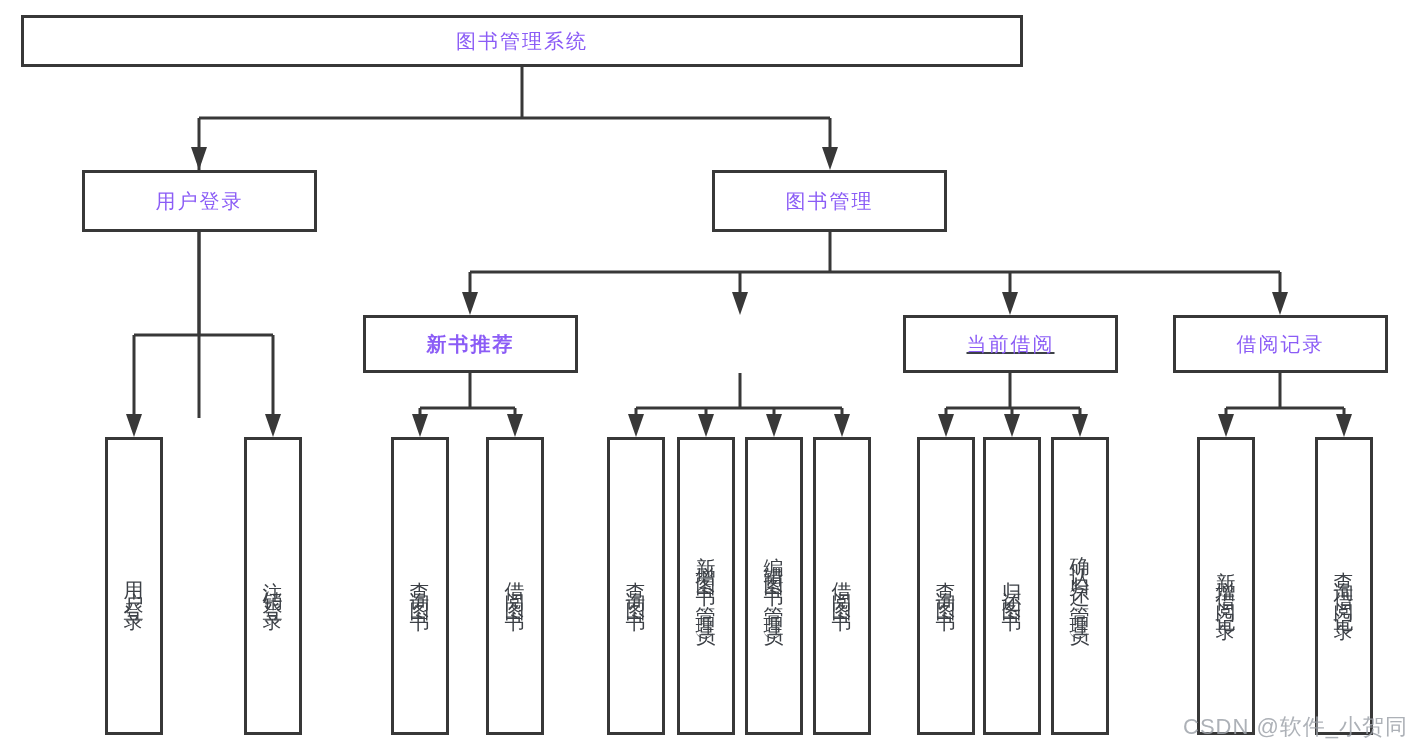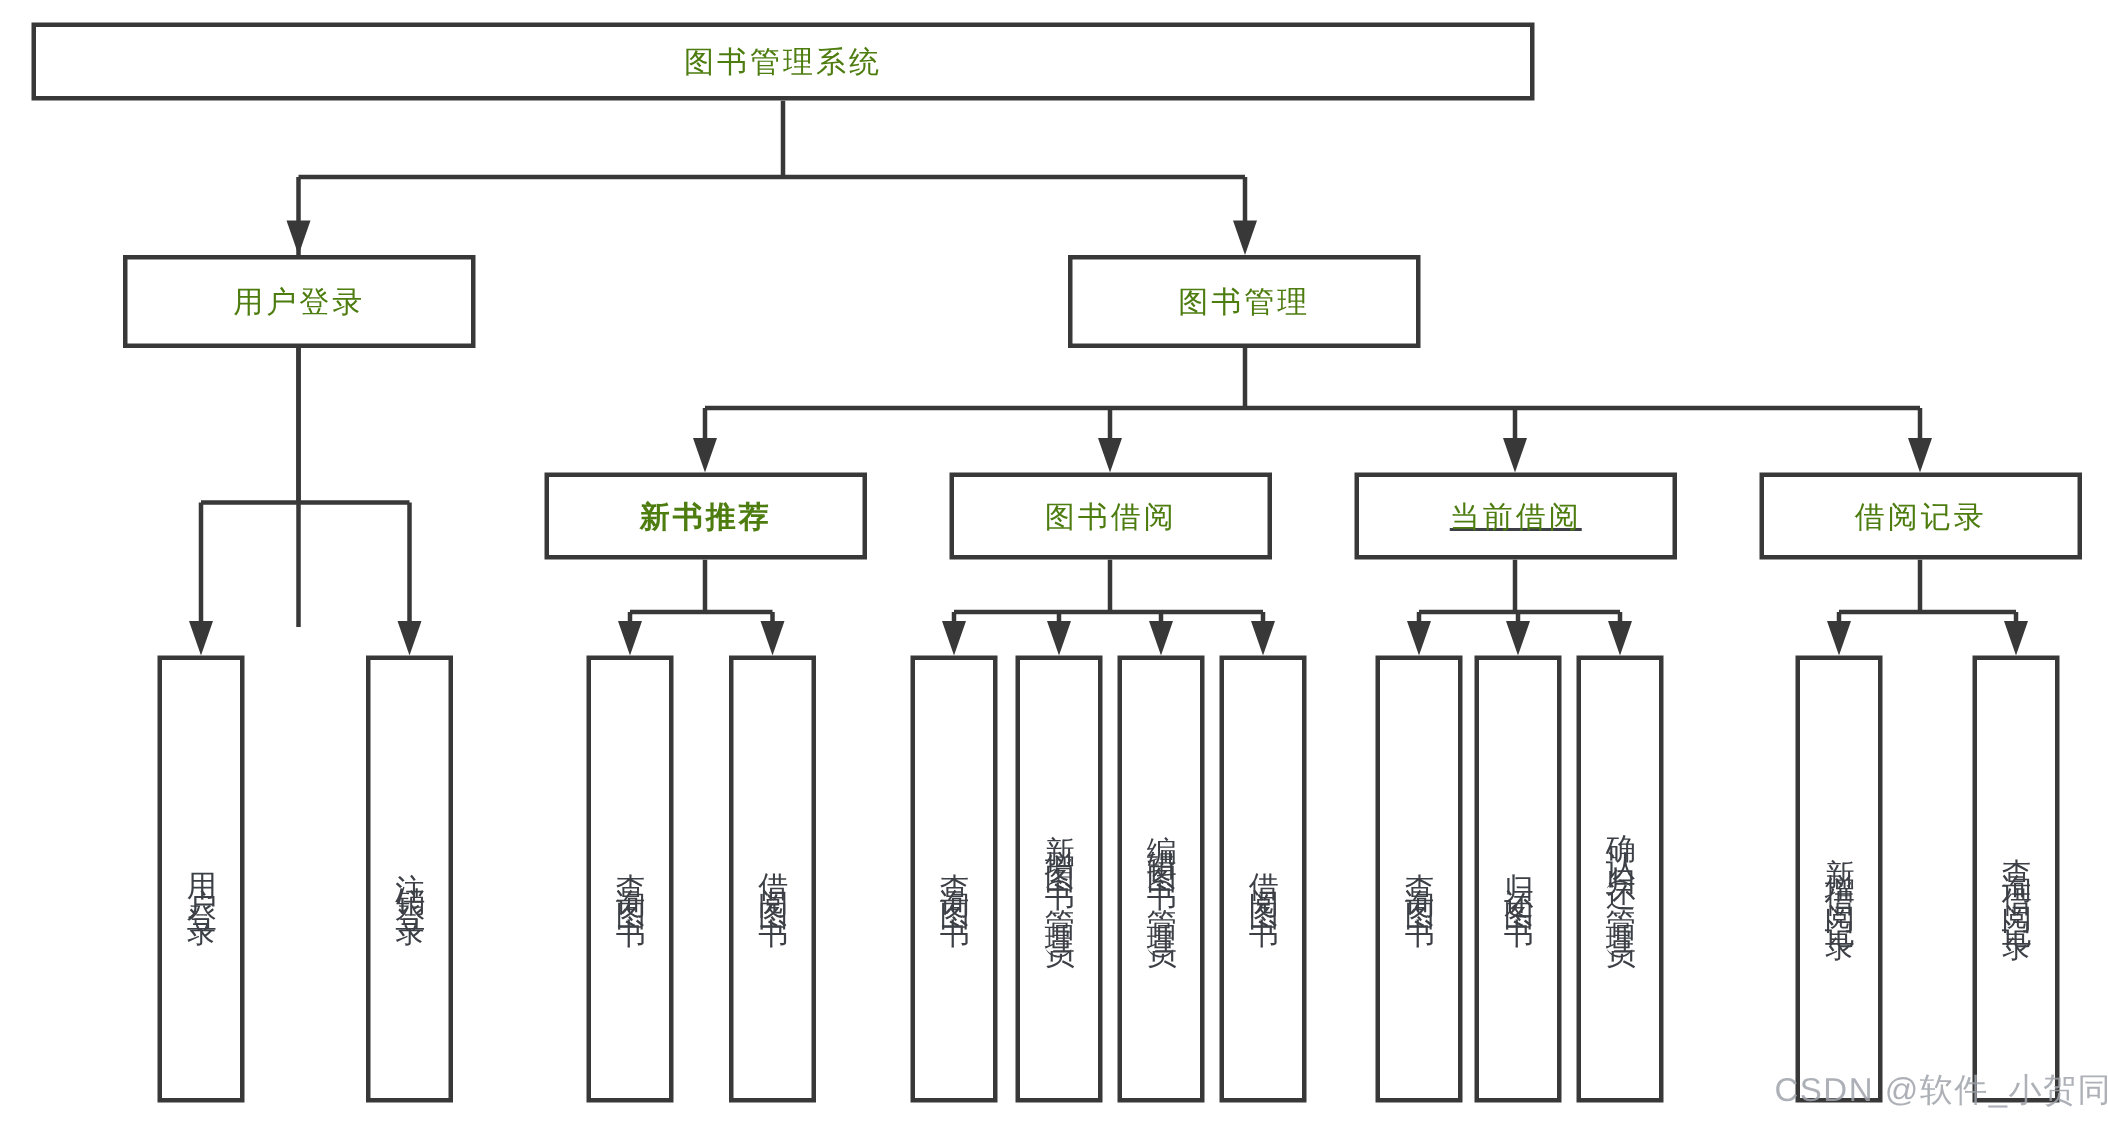--- a/index.html
+++ b/index.html
@@ -20,21 +20,21 @@
     display: flex;
     align-items: center;
     justify-content: center;
     z-index: 2;
     color: #3c4046;
   }
   .h-label {
     font-size: 20px;
     letter-spacing: 2px;
     white-space: nowrap;
-    color: #4d7c0f;
+    color: #8b5cf6;
   }
   .vtext {
     writing-mode: vertical-rl;
     text-orientation: mixed;
     font-size: 20px;
     letter-spacing: 10px;
     line-height: 1;
     color: #3c4046;
   }
   
@@ -109,23 +109,20 @@
   <div class="box lvl2" style="left:82px;">
     <span class="h-label">用户登录</span>
   </div>
   <div class="box lvl2" style="left:712px;">
     <span class="h-label">图书管理</span>
   </div>
 
   <div class="box lvl3" style="left:363px;font-weight:bold;">
     <span class="h-label">新书推荐</span>
   </div>
-  <div class="box lvl3" style="left:633px;">
-    <span class="h-label">图书借阅</span>
-  </div>
   <div class="box lvl3" style="left:903px;text-decoration:underline;">
     <span class="h-label">当前借阅</span>
   </div>
   <div class="box lvl3" style="left:1173px;">
     <span class="h-label">借阅记录</span>
   </div>
 
   <div class="box leaf" style="left:105px;">
     <span class="vtext">用户登录</span>
   </div>

